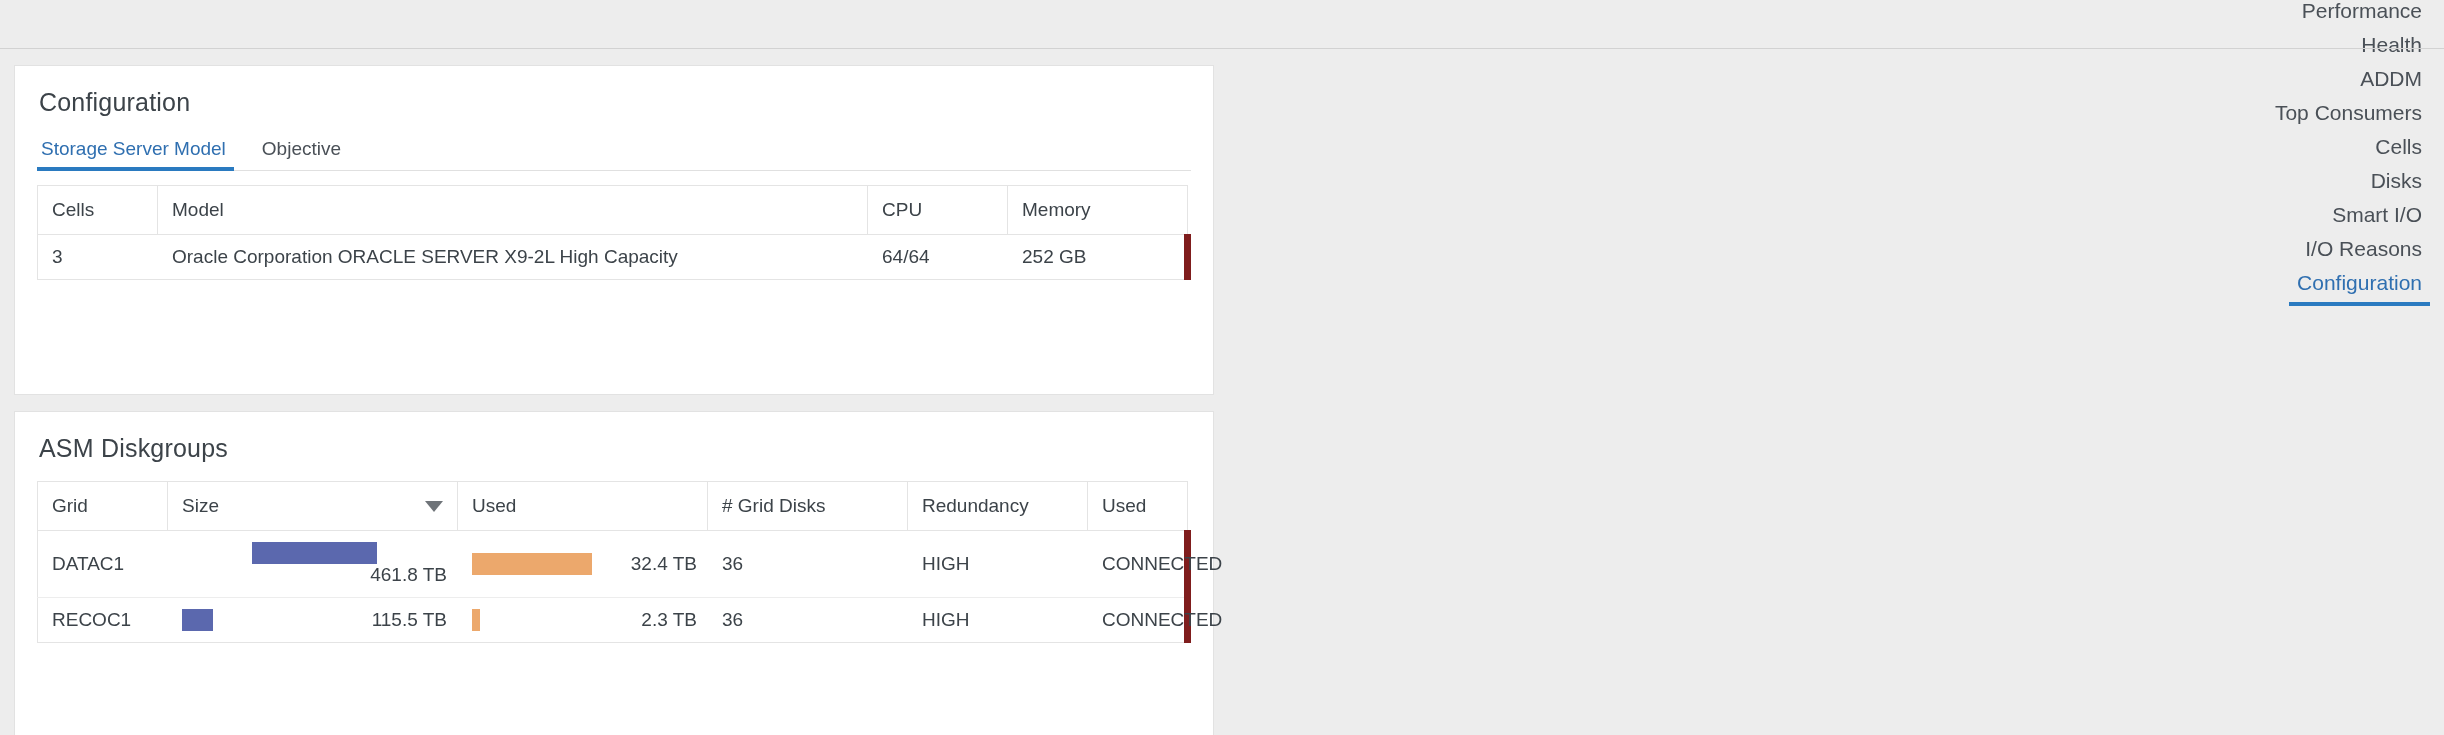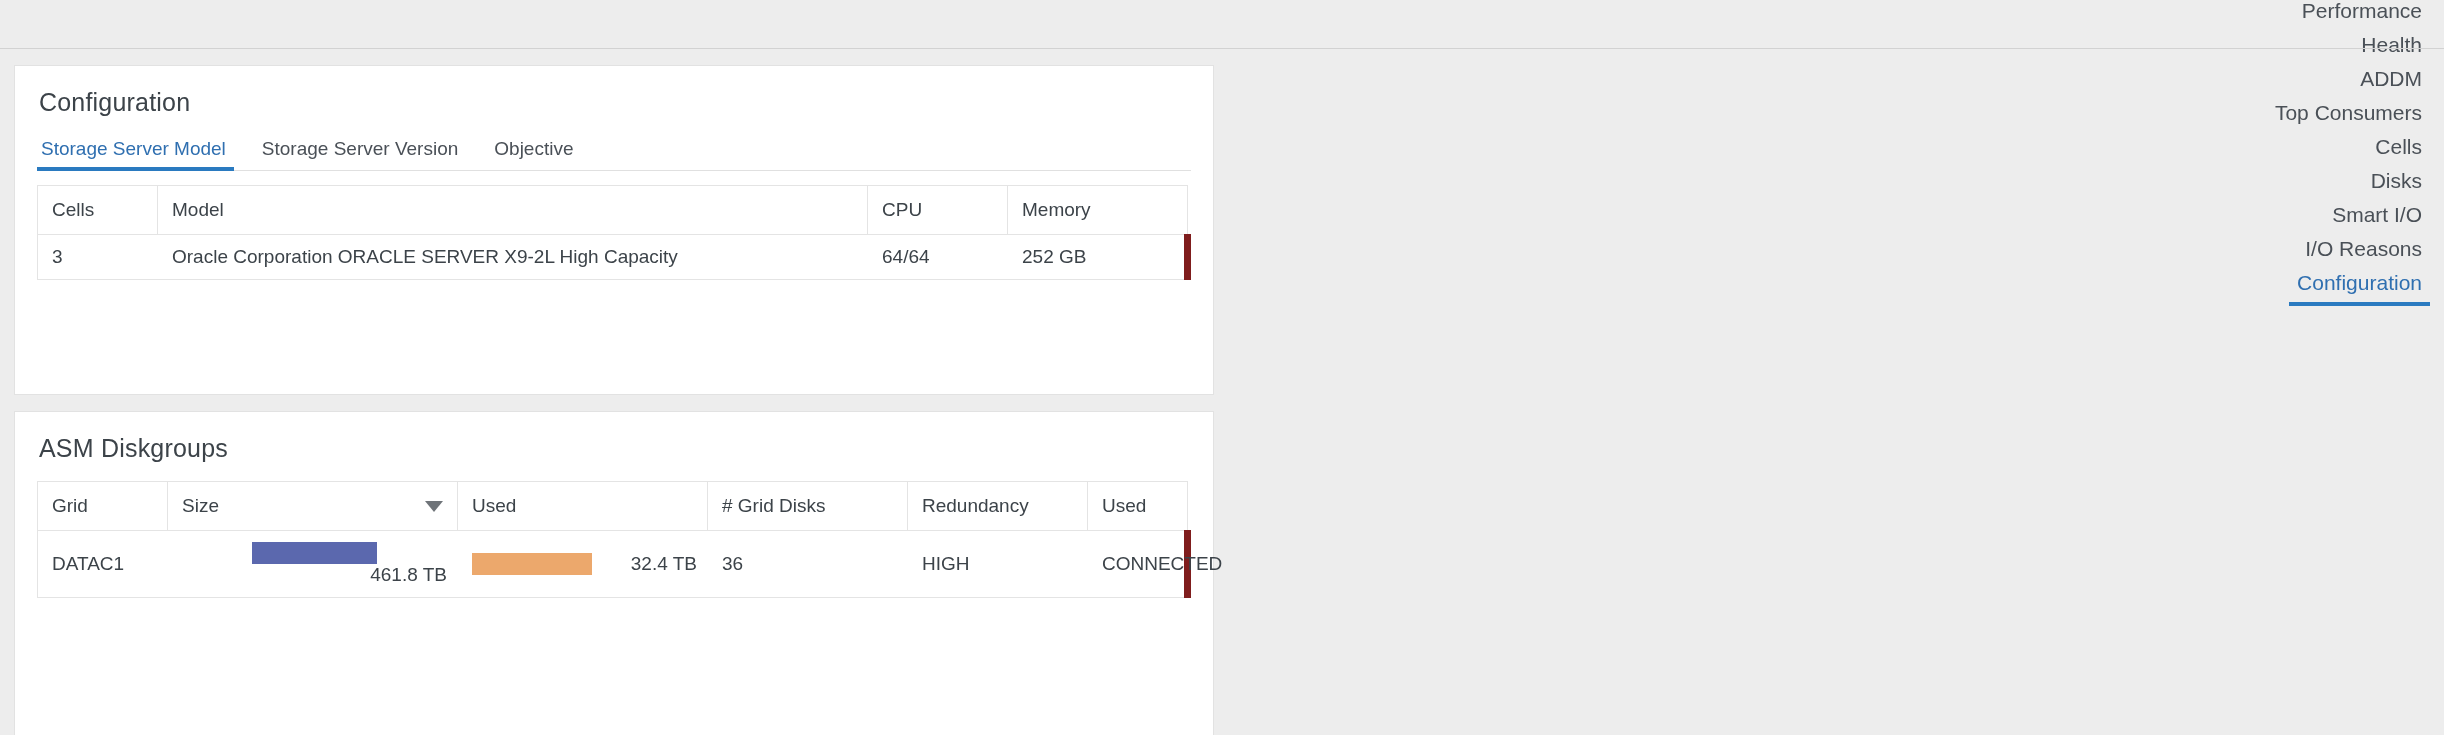--- a/index.html
+++ b/index.html
@@ -158,21 +158,20 @@
   </div>
 
 <div class="board">
 
   <div class="col">
 
     <div class="card config">
       <div class="card-title">Configuration</div>
       <div class="subtabs" id="config-subtabs">
           <div class="subtab active">Storage Server Model</div>
-          <div class="subtab">Storage Server Version</div>
           <div class="subtab">Objective</div>
         </div>
       <table class="bordered">
         <thead>
           <tr>
             <th style="width:120px">Cells</th>
             <th>Model</th>
             <th style="width:140px">CPU</th>
             <th style="width:180px">Memory</th>
           </tr>
@@ -216,19 +215,37 @@
               <td class="barcell" style="position: relative;">
                 <div style="display: flex; align-items: flex-start;">
                   <div class="bar bar-orange" style="width: 120px;"></div>
                   <span style="margin-left: auto; padding-left: 14px;">32.4 TB</span>
                 </div>
               </td>
               <td>36</td>
               <td>HIGH</td>
               <td>CONNECTED</td>
             </tr>
+            <tr>
+              <td>RECOC1</td>
+              <td class="barcell" style="position: relative;">
+                <div style="display: flex; align-items: center;">
+                  <div class="bar bar-indigo" style="width: 31px;"></div>
+                  <span style="margin-left: auto; padding-left: 14px;">115.5 TB</span>
+                </div>
+              </td>
+              <td class="barcell" style="position: relative;">
+                <div style="display: flex; align-items: center;">
+                  <div class="bar bar-orange" style="width: 8px;"></div>
+                  <span style="margin-left: auto; padding-left: 14px;">2.3 TB</span>
+                </div>
+              </td>
+              <td>36</td>
+              <td>HIGH</td>
+              <td>CONNECTED</td>
+            </tr>
           </tbody>
       </table>
     </div>
 
   </div>
 
 </div>
 
 </body></html>

